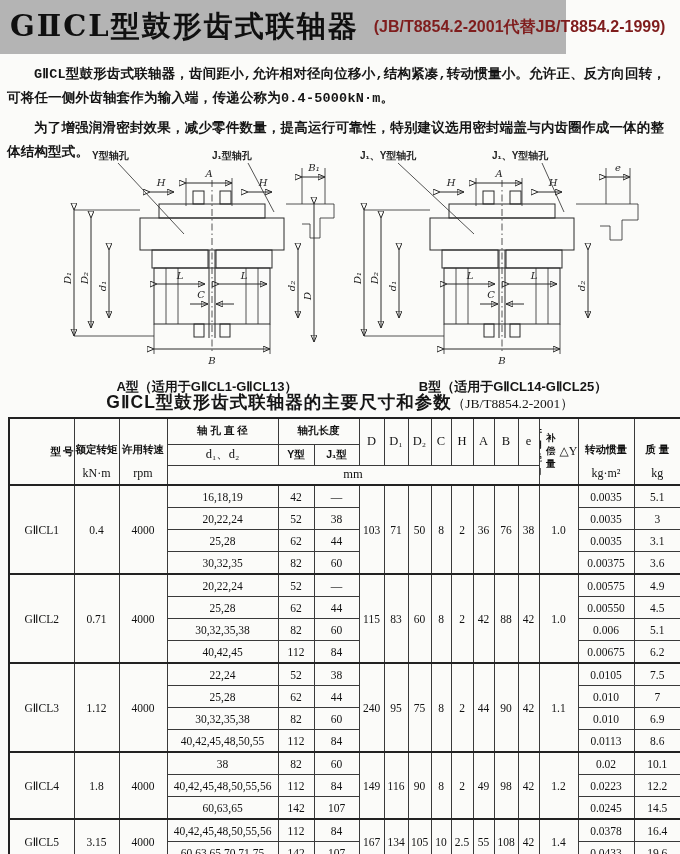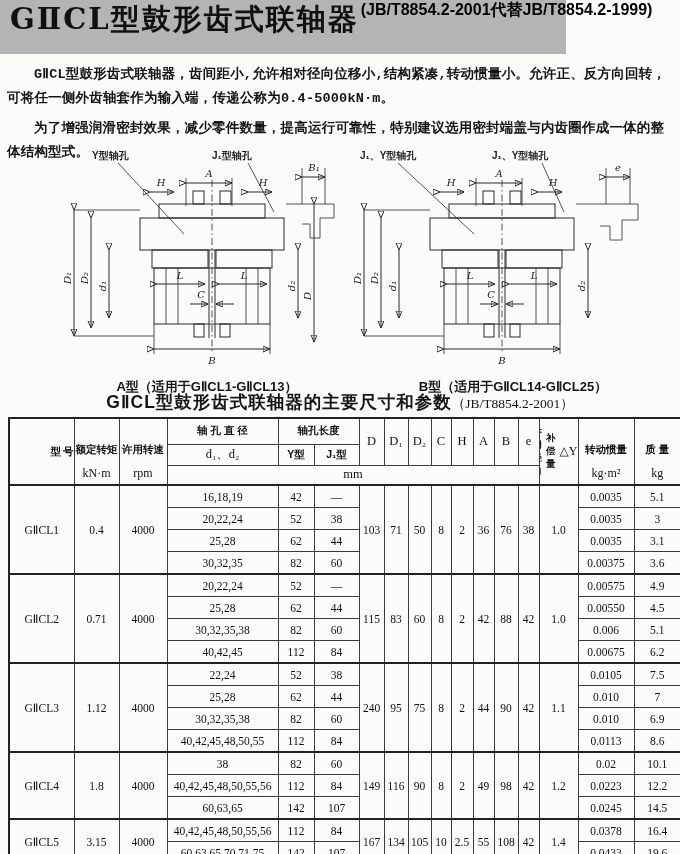--- a/index.html
+++ b/index.html
@@ -4,28 +4,28 @@
 <style>
   html,body{margin:0;padding:0;background:#e8e8e6;}
   .page{
     position:relative; width:680px; height:854px; margin:0 auto;
     background:#fbfbf9; color:#151515; overflow:hidden;
     font-family:"Liberation Sans", sans-serif;
   }
   
   .titlebar{
     position:absolute; left:0; top:0; width:566px; height:54px;
-    background:#b4b4b4; display:flex; padding-left:10px;
+    background:#b4b4b4; display:flex; align-items:center; padding-left:10px;
     box-sizing:border-box; white-space:nowrap;
   }
   .title-main{
     font-family:"DejaVu Serif", serif; font-weight:bold; font-size:29px;
     letter-spacing:2px; color:#101010;
   }
-  .title-sub{ font-size:16px; font-weight:bold; margin-left:2px; color:#000000;}
+  .title-sub{ font-size:16px; font-weight:bold; margin-left:15px; color:#7f1d1d;}
   
   .paras{ position:absolute; top:63px; left:7px; width:666px;}
   .paras p{
     margin:0 0 7px 0; font-size:13.5px; font-weight:bold; line-height:1.75;
     text-indent:2em; letter-spacing:0.2px;font-family:Liberation Mono, monospace;
   }
   
   .diagram{ position:absolute; top:146px; }
   .diagram.a{ left:62px; width:290px;}
   .diagram.b{ left:352px; width:322px;}

